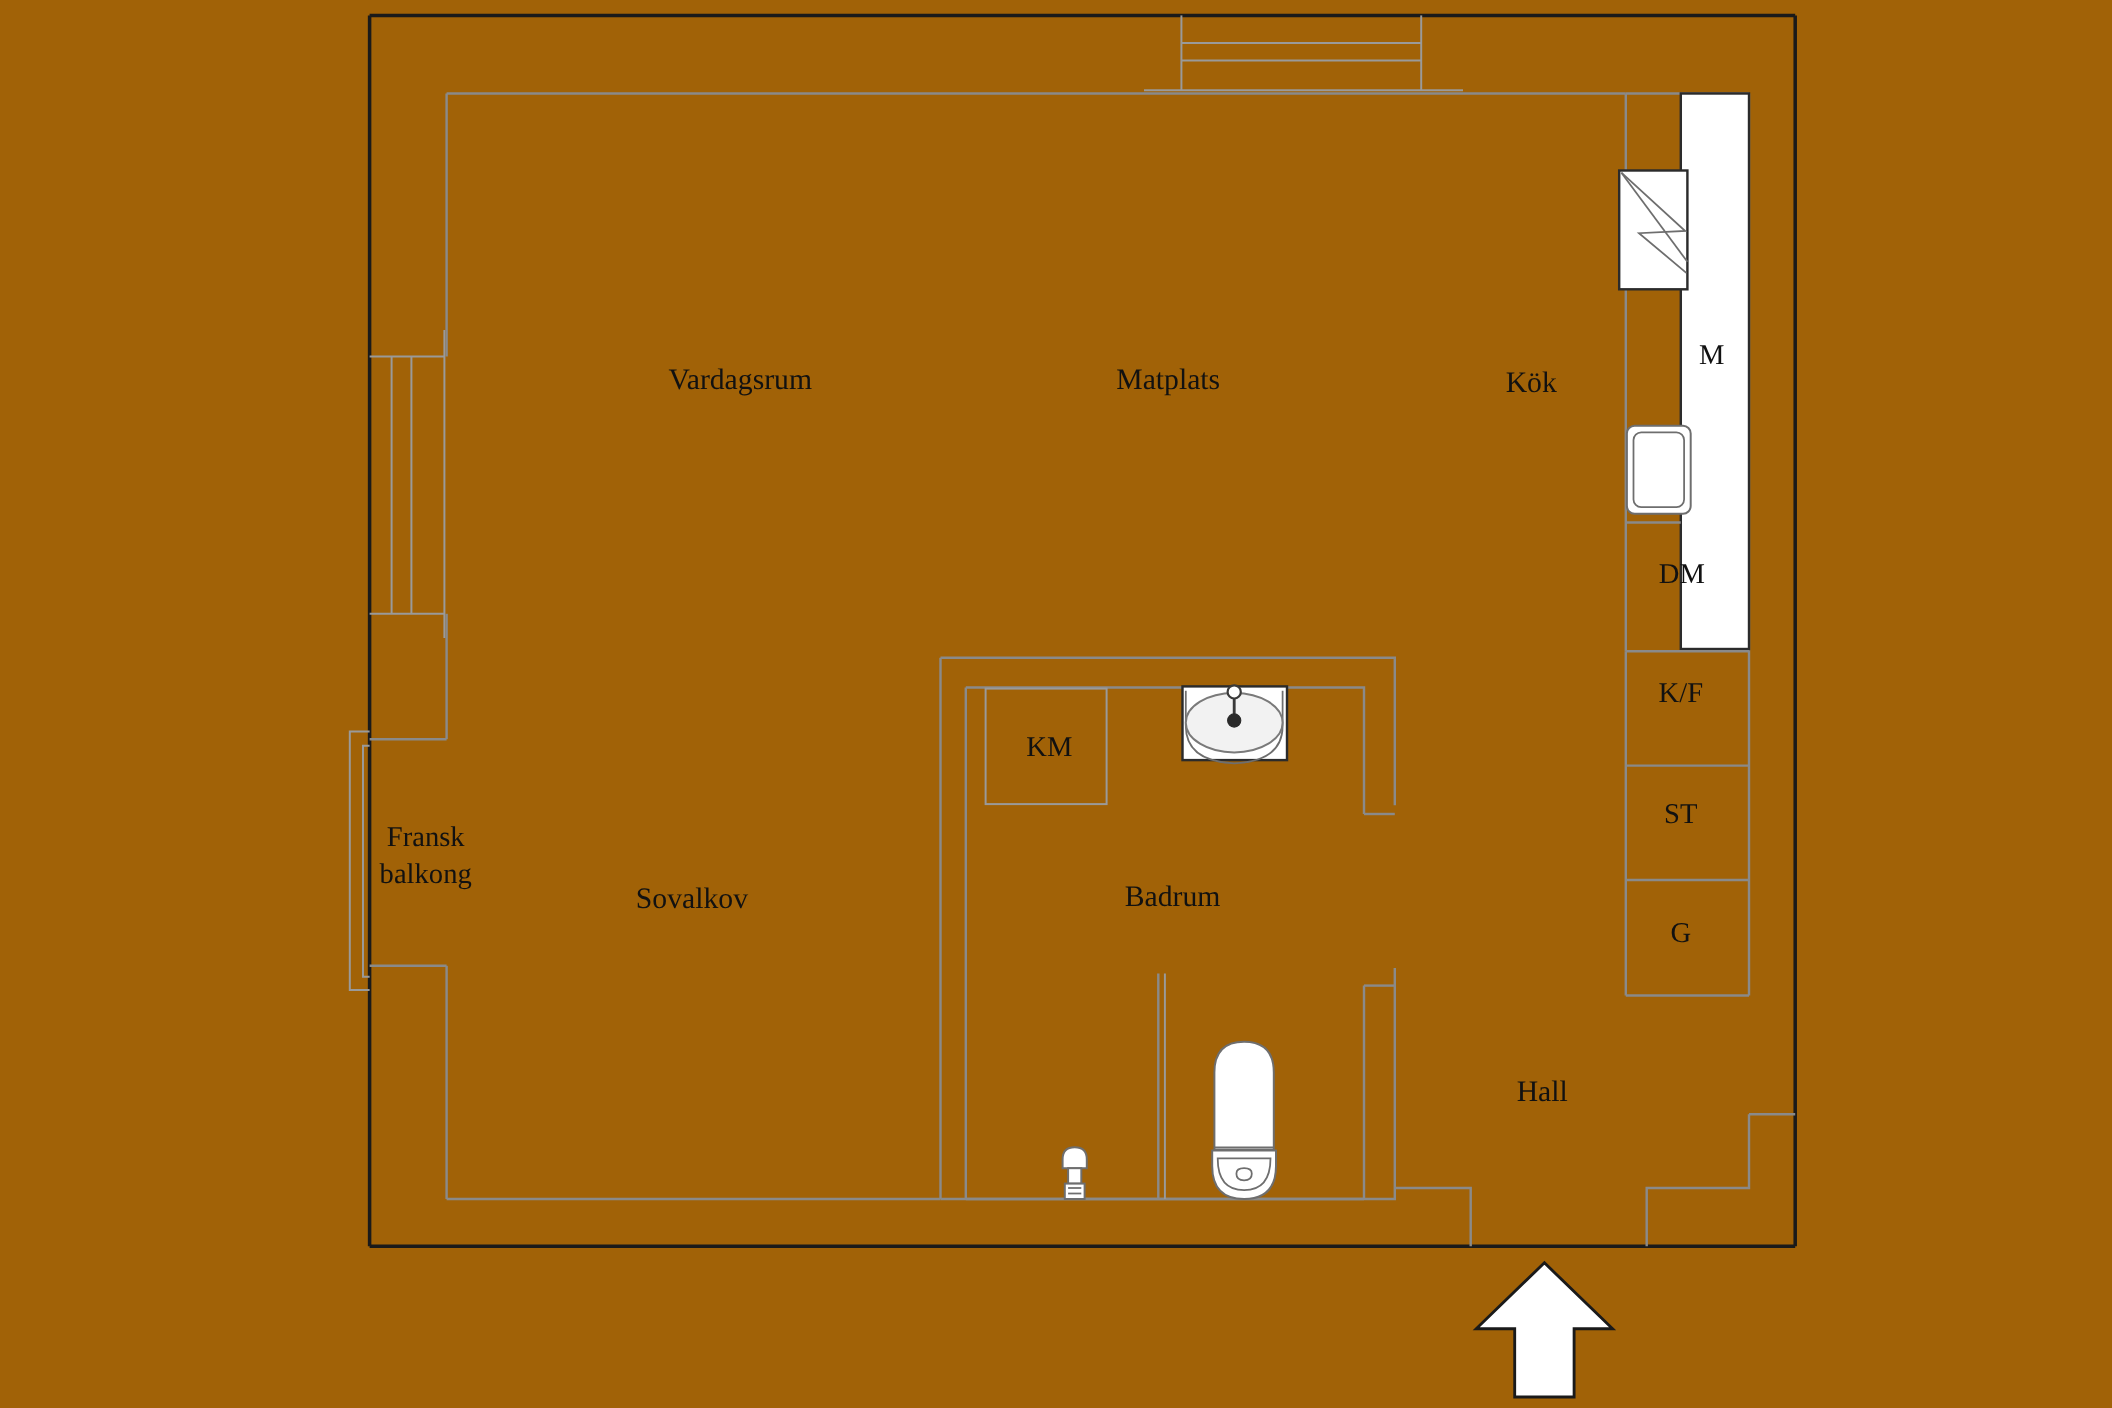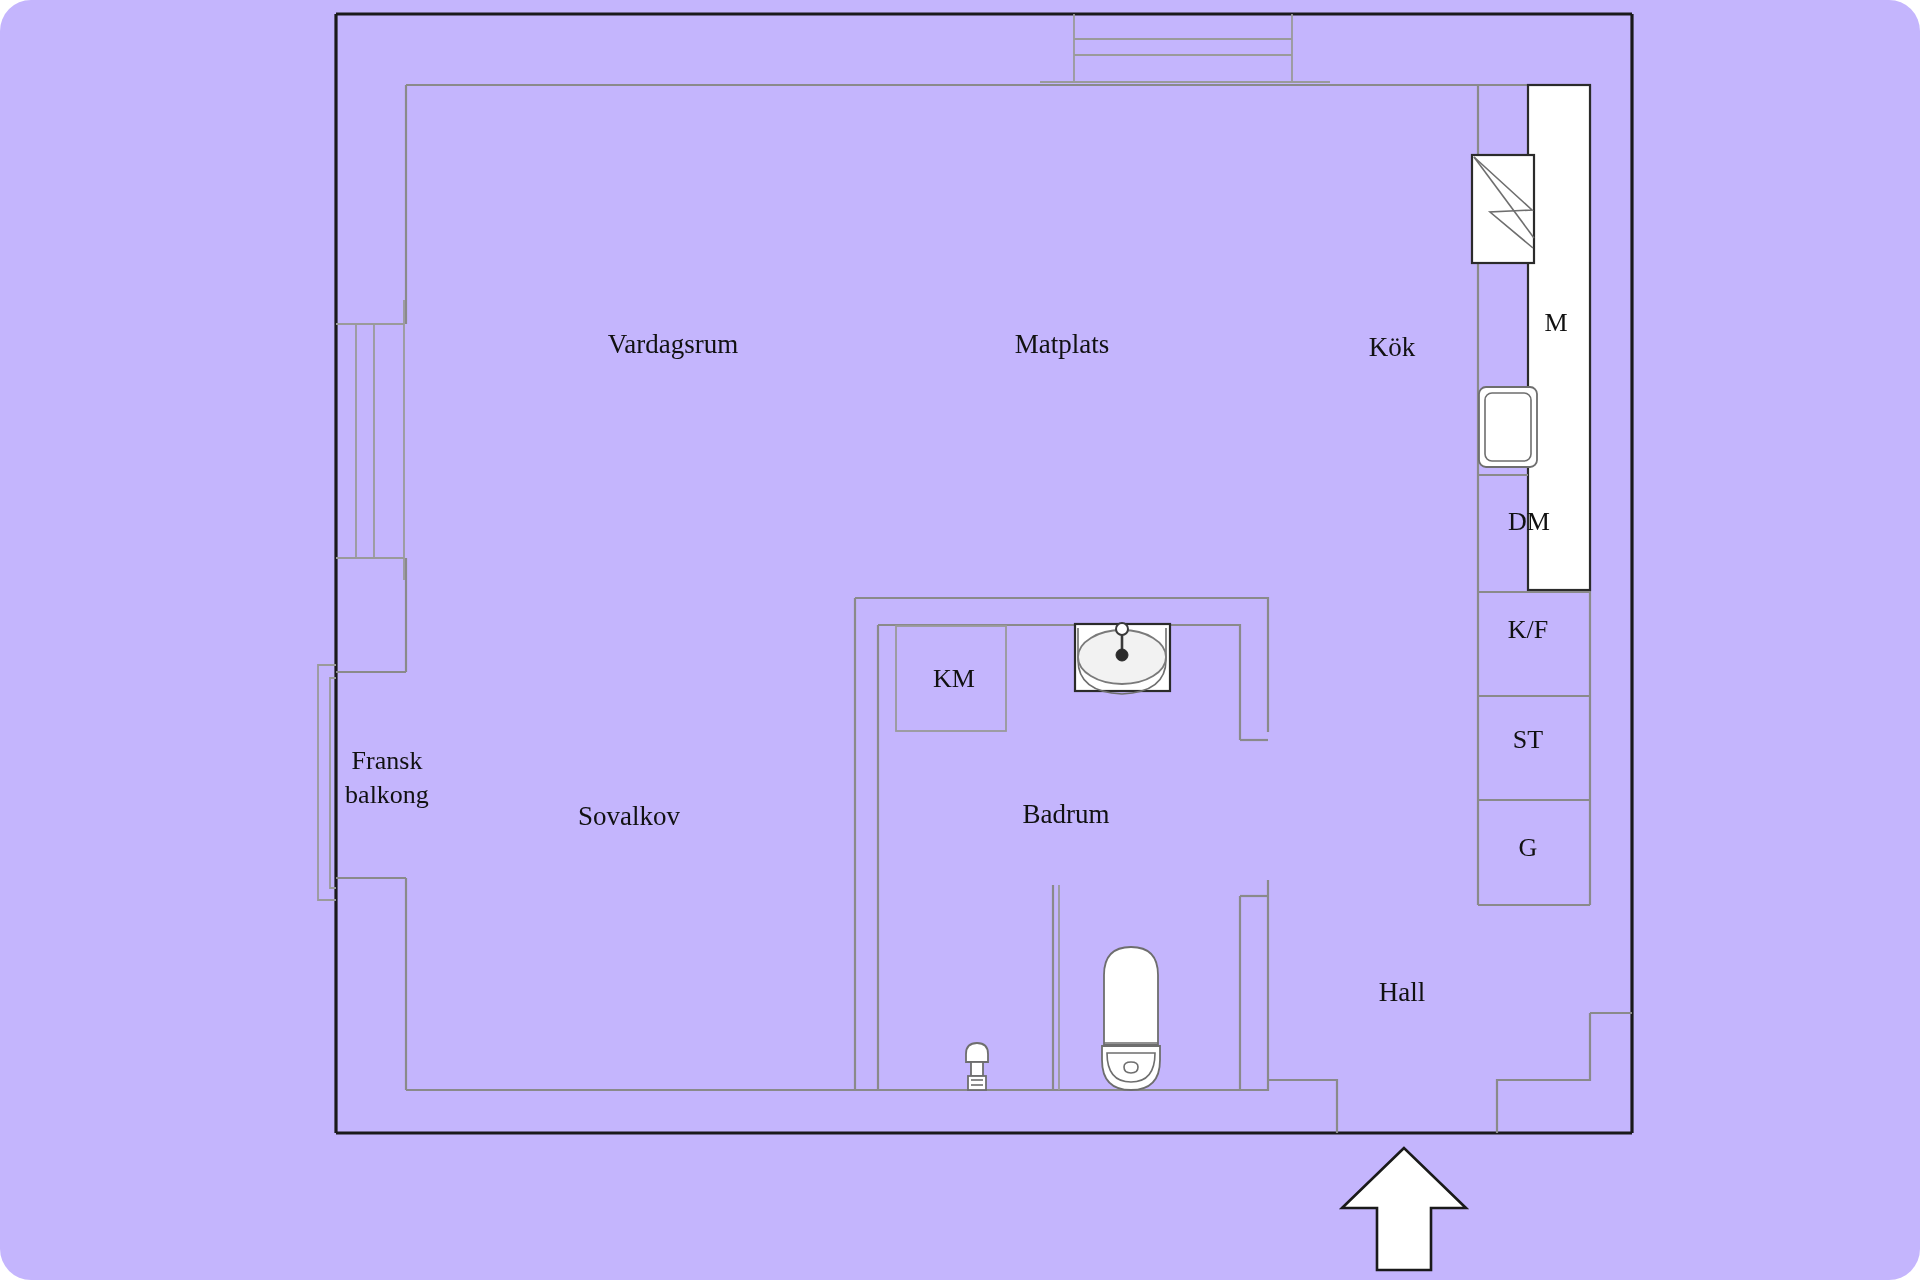--- a/index.html
+++ b/index.html
@@ -9,22 +9,21 @@
     background: #ffffff;
     width: 1920px;
     height: 1280px;
     overflow: hidden;
     font-family: "Liberation Serif", "DejaVu Serif", serif;
   }
   #plan-root {
     position: relative;
     width: 1920px;
     height: 1280px;
-    background: #c4b5fd;
-    border-radius: 31px;
+    background: #a16207;
   }
   svg#floorplan {
     display: block;
     width: 1920px;
     height: 1280px;
   }
   .wall-outer   { fill: none; stroke: #1a1a1a; stroke-width: 3.2; }
   .wall-inner   { fill: none; stroke: #8a8a8a; stroke-width: 2.2; }
   .wall-thin    { fill: none; stroke: #9a9a9a; stroke-width: 1.8; }
   .fixture      { fill: #ffffff; stroke: #6e6e6e; stroke-width: 1.8; }

